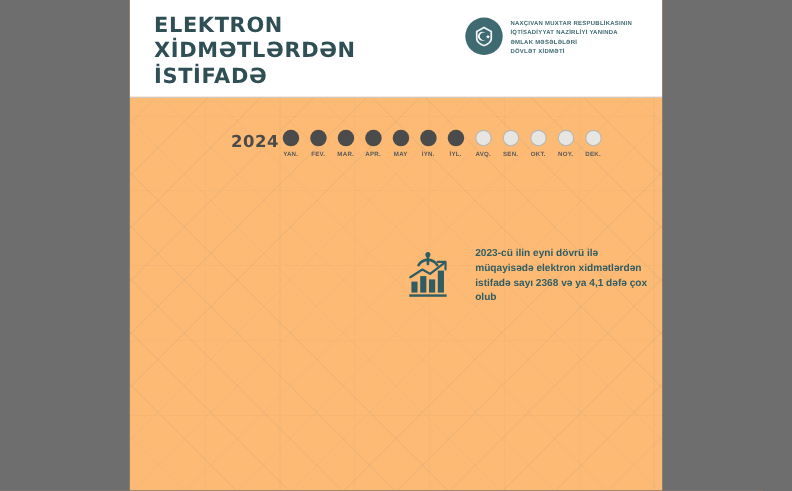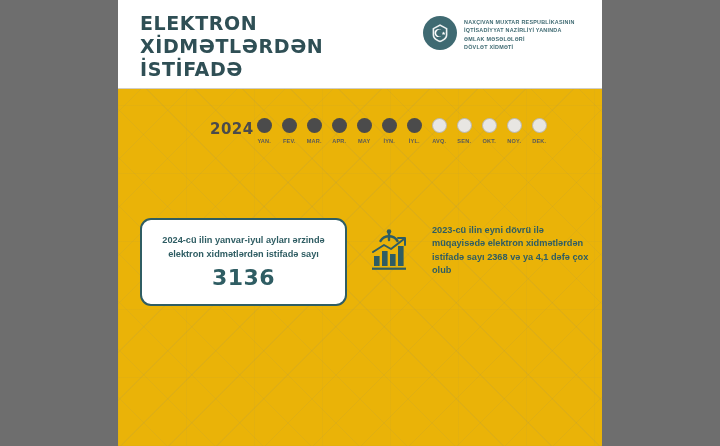--- a/index.html
+++ b/index.html
@@ -16,21 +16,21 @@
     width: 720px;
     height: 446px;
     background: #6e6e6e;
   }
   .infographic {
     position: absolute;
     left: 118px;
     top: 0px;
     width: 484px;
     height: 446px;
-    background: #eab308;
+    background: #fdba74;
     overflow: hidden;
   }
   
   .pattern {
     position: absolute;
     inset: 0;
     background-image:
       repeating-linear-gradient(45deg, rgba(120,130,130,0.085) 0 1px, transparent 1px 34px),
       repeating-linear-gradient(-45deg, rgba(120,130,130,0.085) 0 1px, transparent 1px 34px),
       repeating-linear-gradient(0deg, rgba(120,130,130,0.05) 0 1px, transparent 1px 68px),
@@ -269,24 +269,20 @@
           <div class="dot off"></div>
           <div class="m-label">NOY.</div>
         </div>
         <div class="month">
           <div class="dot off"></div>
           <div class="m-label">DEK.</div>
         </div>
       </div>
     </div>
 
-    <div class="stat-card">
-      <div class="stat-text">2024-cü ilin yanvar-iyul ayları ərzində elektron xidmətlərdən istifadə sayı</div>
-      <div class="stat-number">3136</div>
-    </div>
 
     <div class="compare">
       <div class="chart-icon">
         <svg width="46" height="46" viewBox="0 0 46 46" aria-hidden="true">
           <path d="M23 3.5 L23 12" stroke="#2f5d63" stroke-width="2.4" stroke-linecap="round"></path>
           <path d="M14.5 13 a10 10 0 0 1 17 0" stroke="#2f5d63" stroke-width="2.4" fill="none" stroke-linecap="round"></path>
           <circle cx="23" cy="3.5" r="2.3" fill="#2f5d63"></circle>
           <rect x="8" y="28" width="5.6" height="10" fill="#2f5d63"></rect>
           <rect x="16" y="23" width="5.6" height="15" fill="#2f5d63"></rect>
           <rect x="24" y="26" width="5.6" height="12" fill="#2f5d63"></rect>

